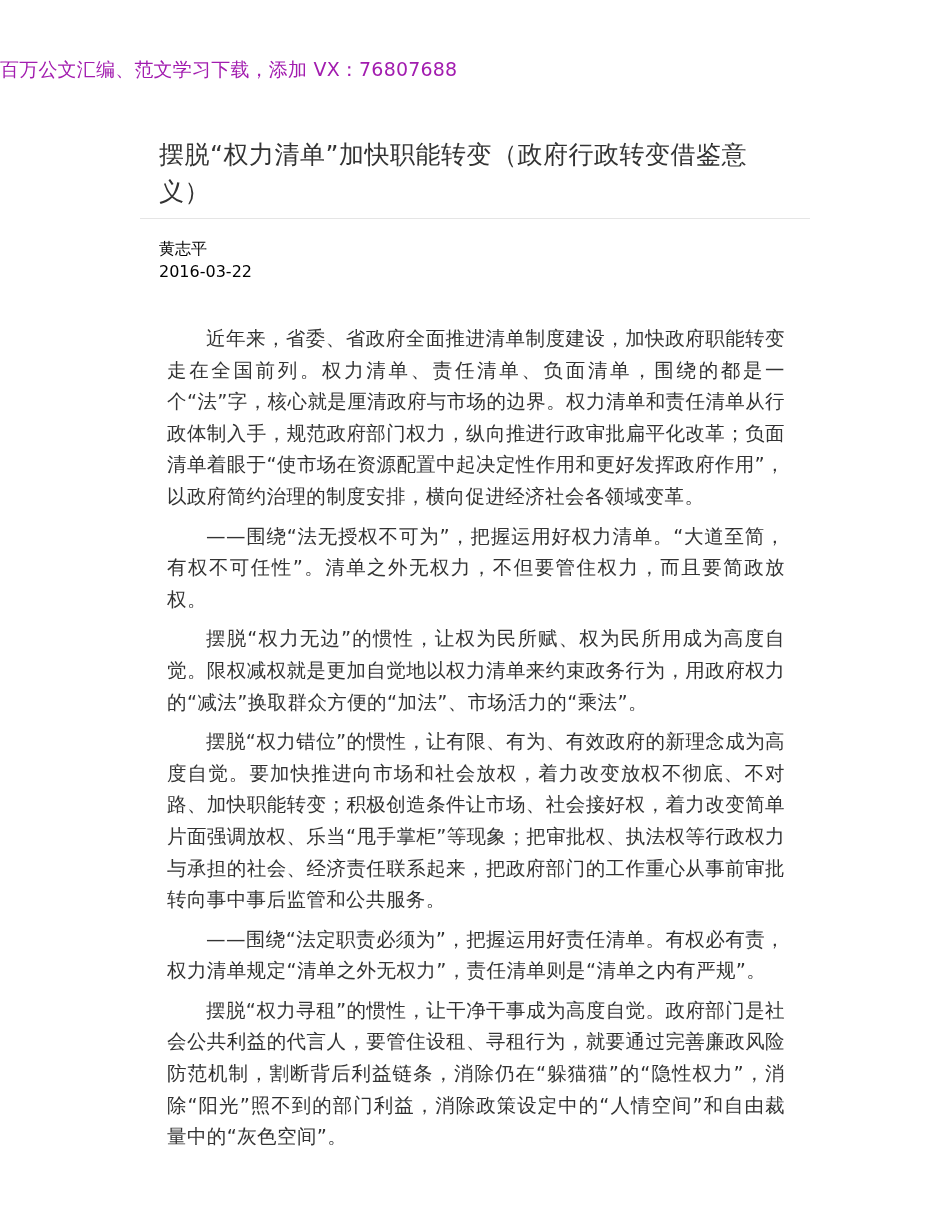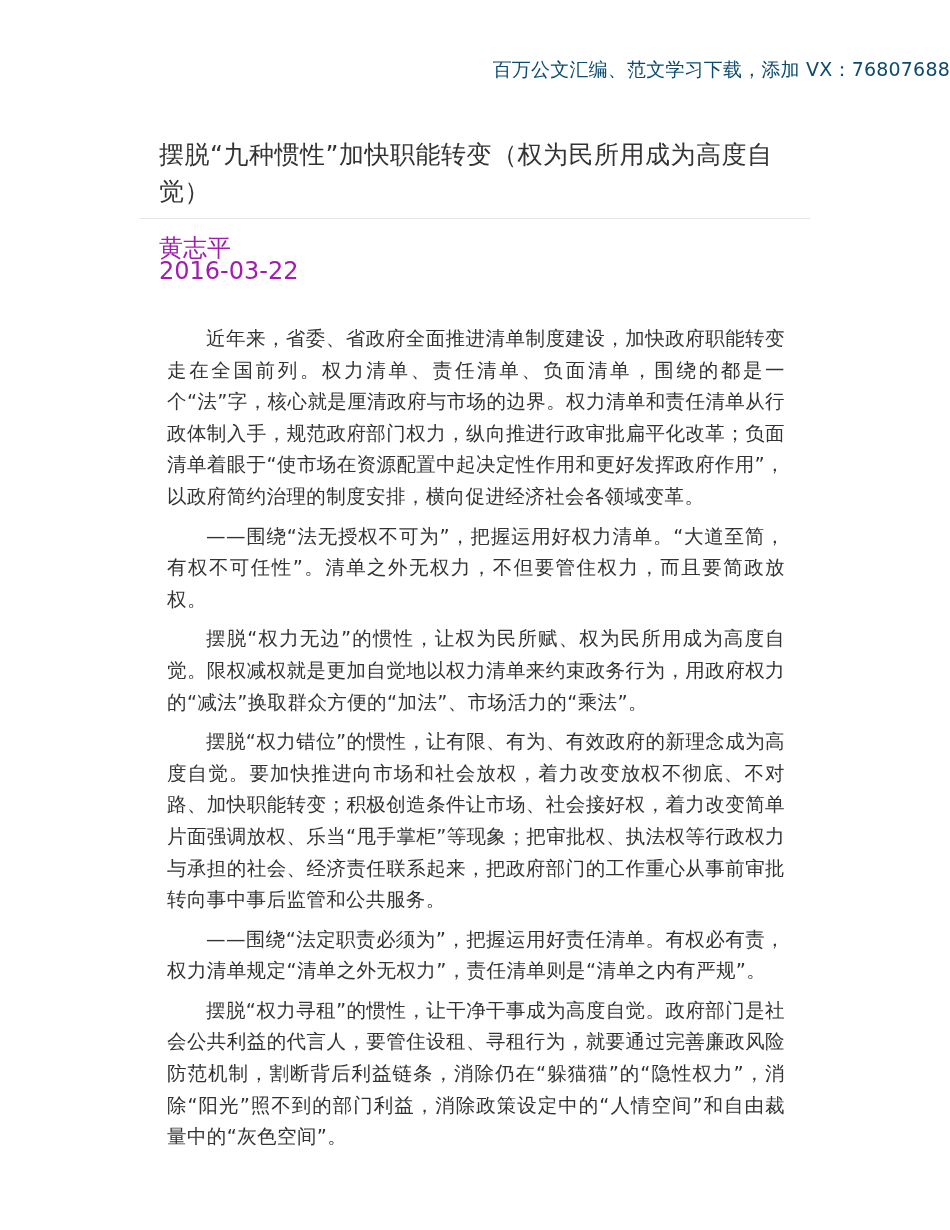--- a/index.html
+++ b/index.html
@@ -12,22 +12,22 @@
       height: 1230px;
       position: relative;
       overflow: hidden;
       font-family: "DejaVu Sans", "Liberation Sans", sans-serif;
     }
     .banner {
       position: absolute;
       top: 56px;
       left: 0;
       width: 950px;
-      text-align: right;
-      color: #0c4a6e;
+      text-align: left;
+      color: #a21caf;
       font-size: 19px;
       line-height: 26px;
       letter-spacing: 0.2px;
     }
     .article {
       position: absolute;
       top: 136px;
       left: 140px;
       width: 670px;
     }
@@ -42,22 +42,22 @@
     }
     .divider {
       margin-top: 8px;
       height: 1px;
       background: #e5e5e5;
       width: 670px;
     }
     .meta {
       padding-left: 19px;
       margin-top: 18px;
-      color: #a21caf;
-      font-size: 24px;
+      color: #000000;
+      font-size: 16px;
       line-height: 23px;
     }
     .body-text {
       margin-top: 40px;
       padding-left: 19px;
       width: 634px;
       color: #333333;
       font-size: 19.5px;
       line-height: 31.6px;
       letter-spacing: 0.4px;
@@ -67,21 +67,21 @@
       margin: 8px;
       text-indent: 2em;
     }
   </style>
 </head>
 <body>
 
 <div class="banner">百万公文汇编、范文学习下载，添加 VX：76807688</div>
 
 <div class="article">
-  <h1 class="title">摆脱“九种惯性”加快职能转变（权为民所用成为高度自觉）</h1>
+  <h1 class="title">摆脱“权力清单”加快职能转变（政府行政转变借鉴意义）</h1>
   <div class="divider"></div>
   <div class="meta">
     <div>黄志平</div>
     <div>2016-03-22</div>
   </div>
   <div class="body-text">
     <p>近年来，省委、省政府全面推进清单制度建设，加快政府职能转变走在全国前列。权力清单、责任清单、负面清单，围绕的都是一个“法”字，核心就是厘清政府与市场的边界。权力清单和责任清单从行政体制入手，规范政府部门权力，纵向推进行政审批扁平化改革；负面清单着眼于“使市场在资源配置中起决定性作用和更好发挥政府作用”，以政府简约治理的制度安排，横向促进经济社会各领域变革。</p>
     <p>——围绕“法无授权不可为”，把握运用好权力清单。“大道至简，有权不可任性”。清单之外无权力，不但要管住权力，而且要简政放权。</p>
     <p>摆脱“权力无边”的惯性，让权为民所赋、权为民所用成为高度自觉。限权减权就是更加自觉地以权力清单来约束政务行为，用政府权力的“减法”换取群众方便的“加法”、市场活力的“乘法”。</p>
     <p>摆脱“权力错位”的惯性，让有限、有为、有效政府的新理念成为高度自觉。要加快推进向市场和社会放权，着力改变放权不彻底、不对路、加快职能转变；积极创造条件让市场、社会接好权，着力改变简单片面强调放权、乐当“甩手掌柜”等现象；把审批权、执法权等行政权力与承担的社会、经济责任联系起来，把政府部门的工作重心从事前审批转向事中事后监管和公共服务。</p>

